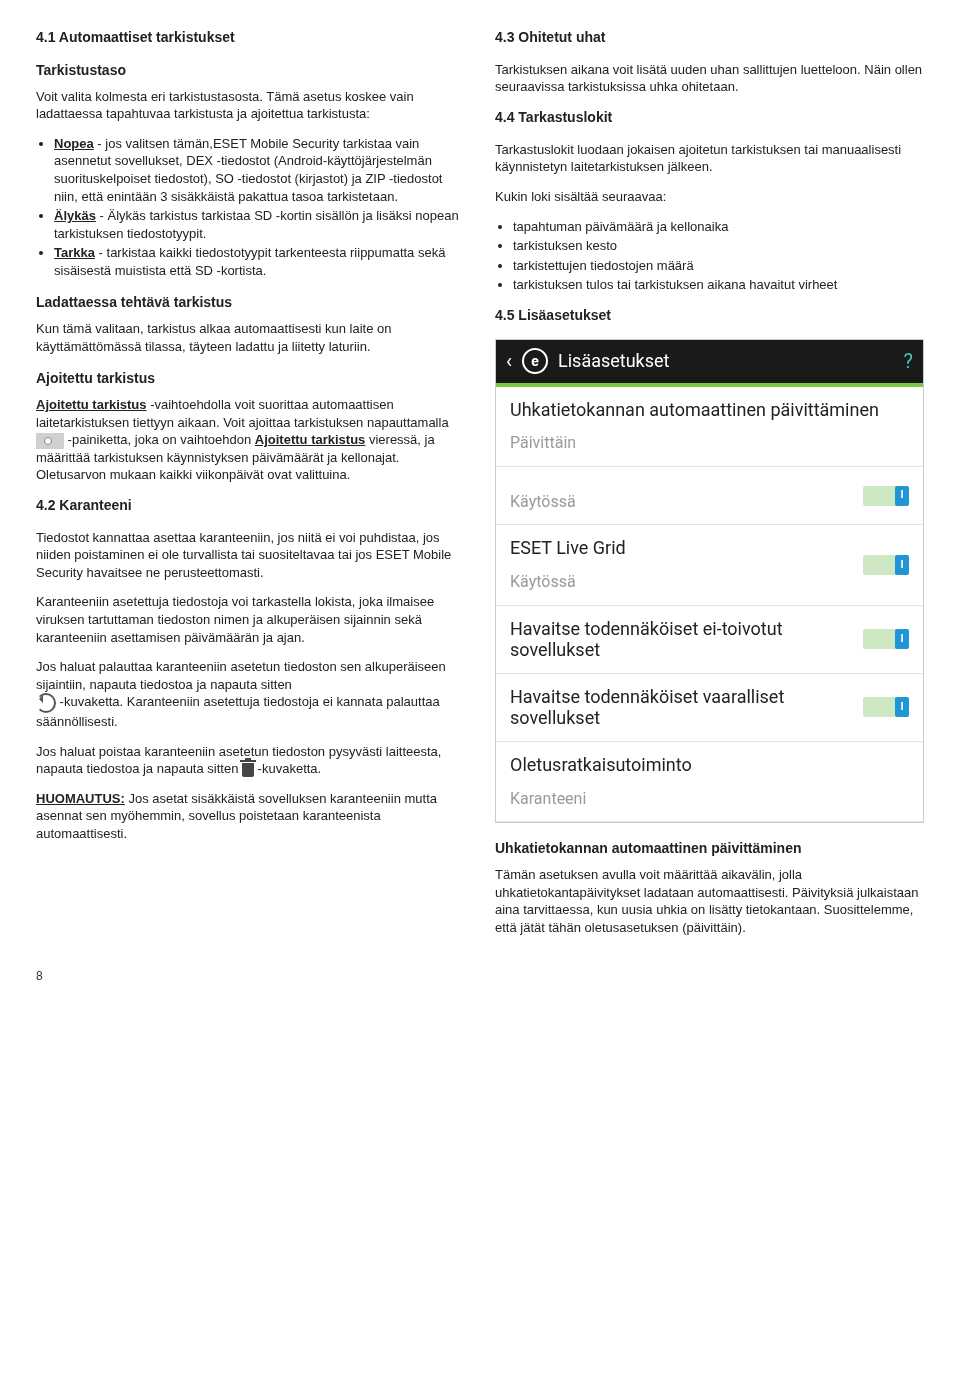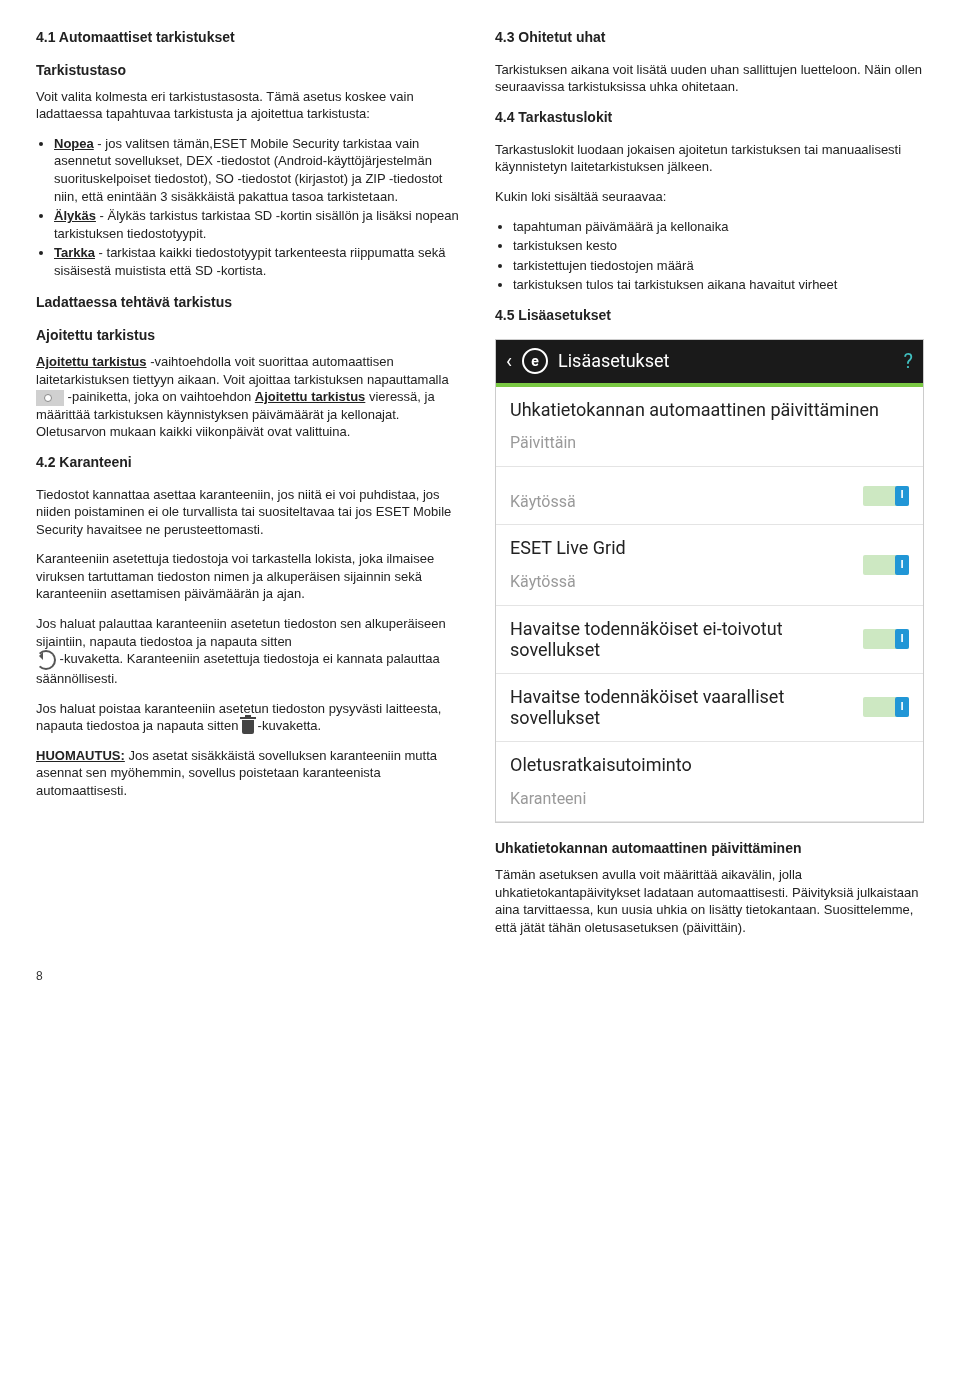--- a/index.html
+++ b/index.html
@@ -182,20 +182,21 @@
     <h3 class="sub">Tarkistustaso</h3>
     <p>Voit valita kolmesta eri tarkistustasosta. Tämä asetus koskee vain ladattaessa tapahtuvaa tarkistusta ja ajoitettua tarkistusta:</p>
 
     <ul>
       <li><b>Nopea</b><span> - jos valitsen tämän,ESET Mobile Security tarkistaa vain asennetut sovellukset, DEX -tiedostot (Android-käyttöjärjestelmän suorituskelpoiset tiedostot), SO -tiedostot (kirjastot) ja ZIP -tiedostot niin, että enintään 3 sisäkkäistä pakattua tasoa tarkistetaan.</span></li>
       <li><b>Älykäs</b><span> - Älykäs tarkistus tarkistaa SD -kortin sisällön ja lisäksi nopean tarkistuksen tiedostotyypit.</span></li>
       <li><b>Tarkka</b><span> - tarkistaa kaikki tiedostotyypit tarkenteesta riippumatta sekä sisäisestä muistista että SD -kortista.</span></li>
     </ul>
 
     <h3 class="sub">Ladattaessa tehtävä tarkistus</h3>
+    <p>Kun tämä valitaan, tarkistus alkaa automaattisesti kun laite on käyttämättömässä tilassa, täyteen ladattu ja liitetty laturiin.</p>
 
     <h3 class="sub">Ajoitettu tarkistus</h3>
     <p>
       <b>Ajoitettu tarkistus</b><span> -vaihtoehdolla voit suorittaa automaattisen laitetarkistuksen tiettyyn aikaan. Voit ajoittaa tarkistuksen napauttamalla </span><span class="icon-box"></span><span> -painiketta, joka on vaihtoehdon </span><b>Ajoitettu tarkistus</b><span> vieressä, ja määrittää tarkistuksen käynnistyksen päivämäärät ja kellonajat. Oletusarvon mukaan kaikki viikonpäivät ovat valittuina.</span>
     </p>
 
     <h2 class="sec">4.2   Karanteeni</h2>
     <p>Tiedostot kannattaa asettaa karanteeniin, jos niitä ei voi puhdistaa, jos niiden poistaminen ei ole turvallista tai suositeltavaa tai jos ESET Mobile Security havaitsee ne perusteettomasti.</p>
     <p>Karanteeniin asetettuja tiedostoja voi tarkastella lokista, joka ilmaisee viruksen tartuttaman tiedoston nimen ja alkuperäisen sijainnin sekä karanteeniin asettamisen päivämäärän ja ajan.</p>
     <p>

